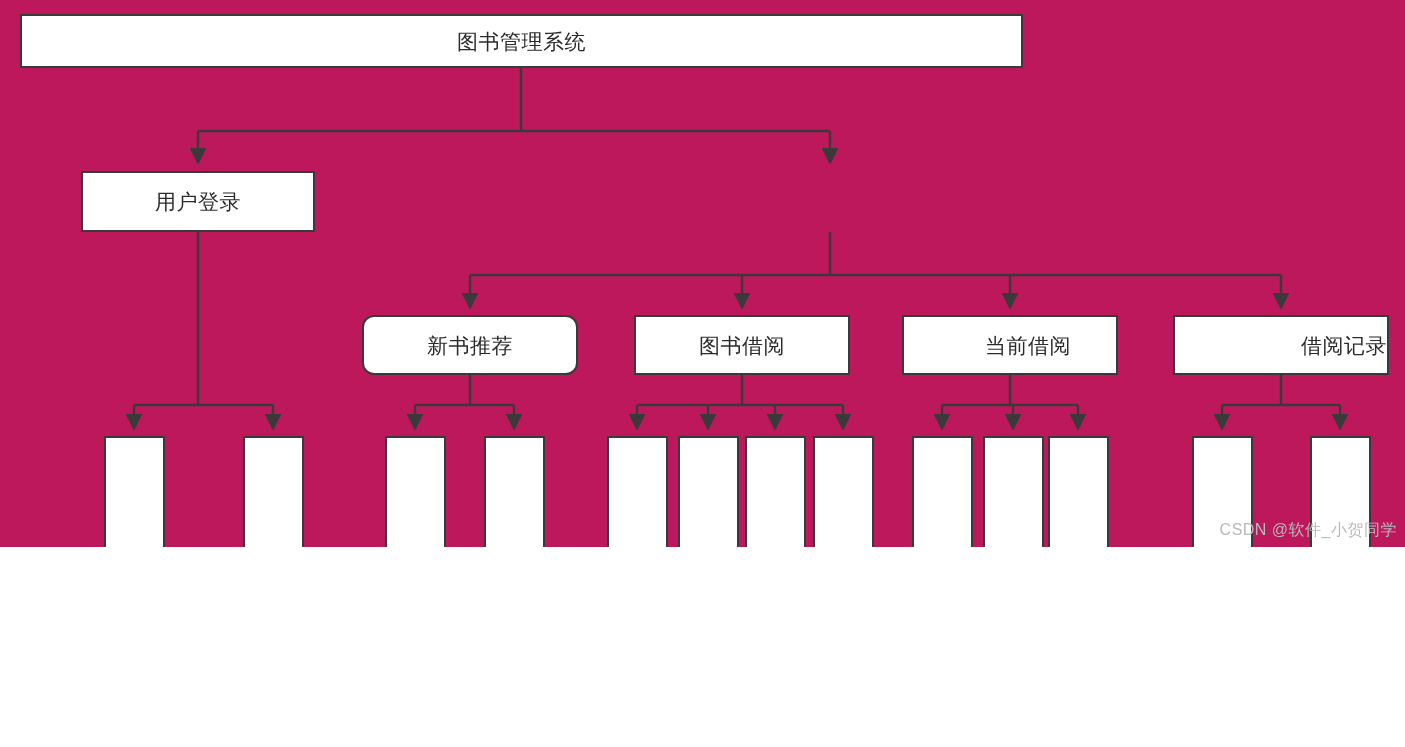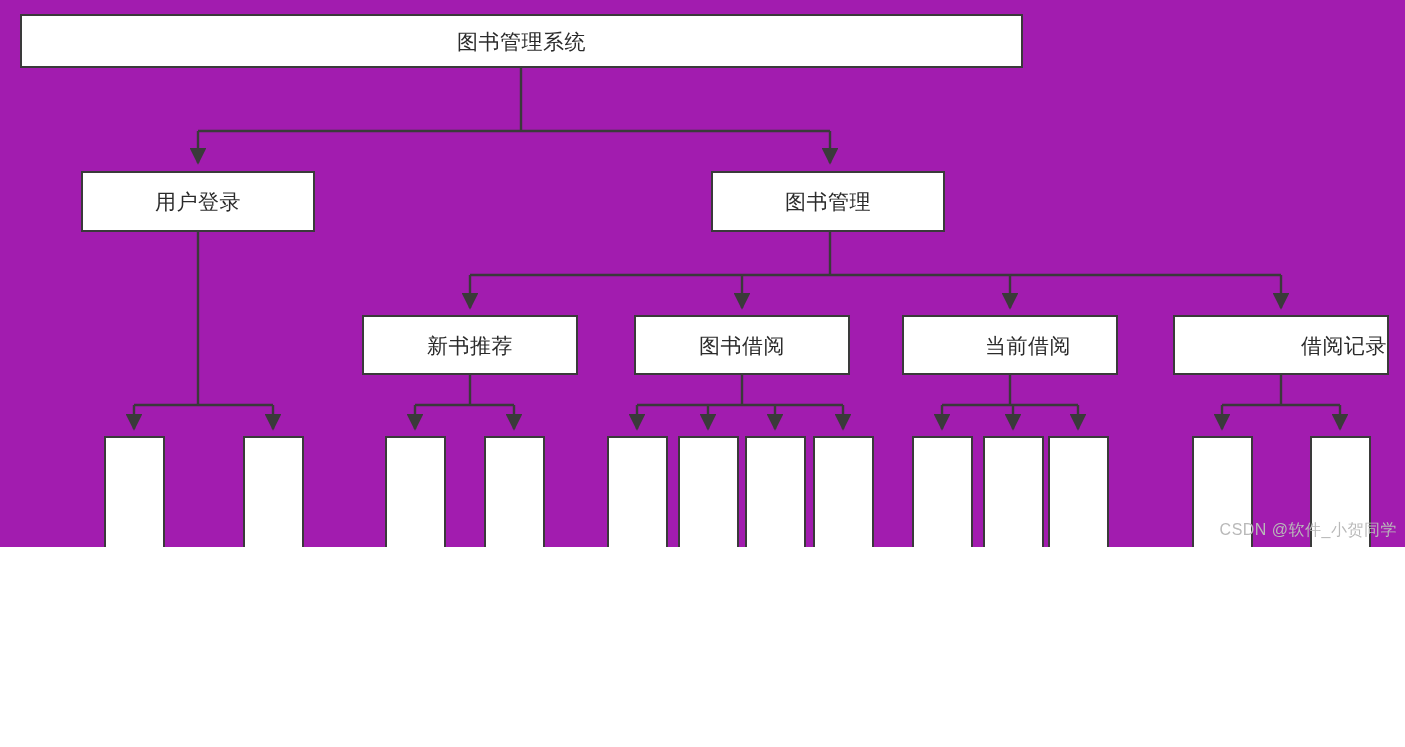--- a/index.html
+++ b/index.html
@@ -7,21 +7,21 @@
     padding: 0;
     background: #ffffff;
   }
   body {
     font-family: "Liberation Sans", "DejaVu Sans", sans-serif;
   }
   #canvas {
     position: relative;
     width: 1405px;
     height: 547px;
-    background: #a21caf;
+    background: #be185d;
     overflow: hidden;
   }
   svg#connectors {
     position: absolute;
     left: 0;
     top: 0;
     width: 1405px;
     height: 747px;
     pointer-events: none;
   }
@@ -125,25 +125,22 @@
   </svg>
 
   <div class="node horiz" style="left:20px; top:14px; width:1003px; height:54px;">
     <span class="htext">图书管理系统</span>
   </div>
 
   <div class="node horiz" style="left:81px; top:171px; width:234px; height:61px;">
     <span class="htext">用户登录</span>
   </div>
 
-  <div class="node horiz" style="left:711px; top:171px; width:234px; height:61px;">
-    <span class="htext">图书管理</span>
-  </div>
-
-  <div class="node horiz" style="left:362px; top:315px; width:216px; height:60px;">
+
+  <div class="node horiz" style="left:362px; top:315px; width:216px; height:60px;border-radius:12px;">
     <span class="htext">新书推荐</span>
   </div>
 
   <div class="node horiz" style="left:634px; top:315px; width:216px; height:60px;">
     <span class="htext">图书借阅</span>
   </div>
 
   <div class="node horiz" style="left:902px; top:315px; width:216px; height:60px;padding-left:36px;">
     <span class="htext">当前借阅</span>
   </div>

